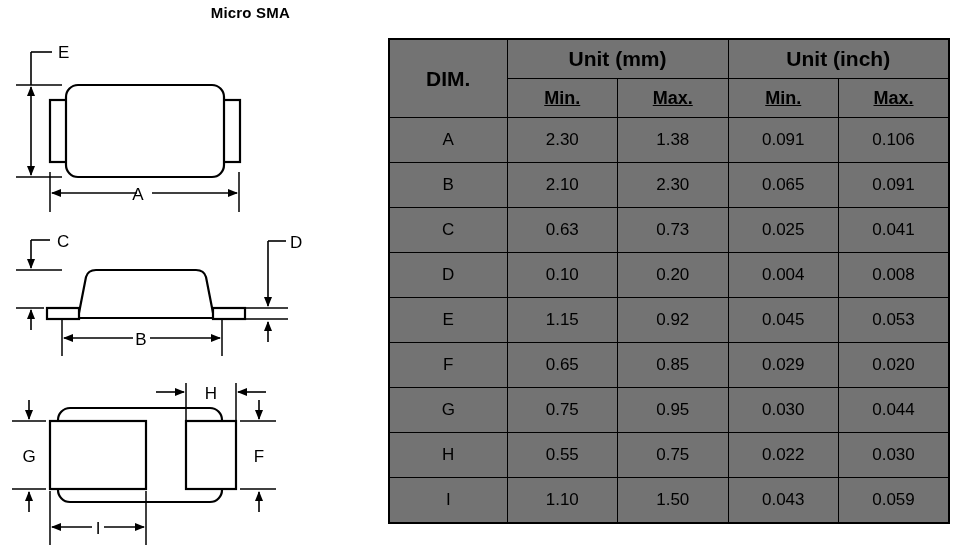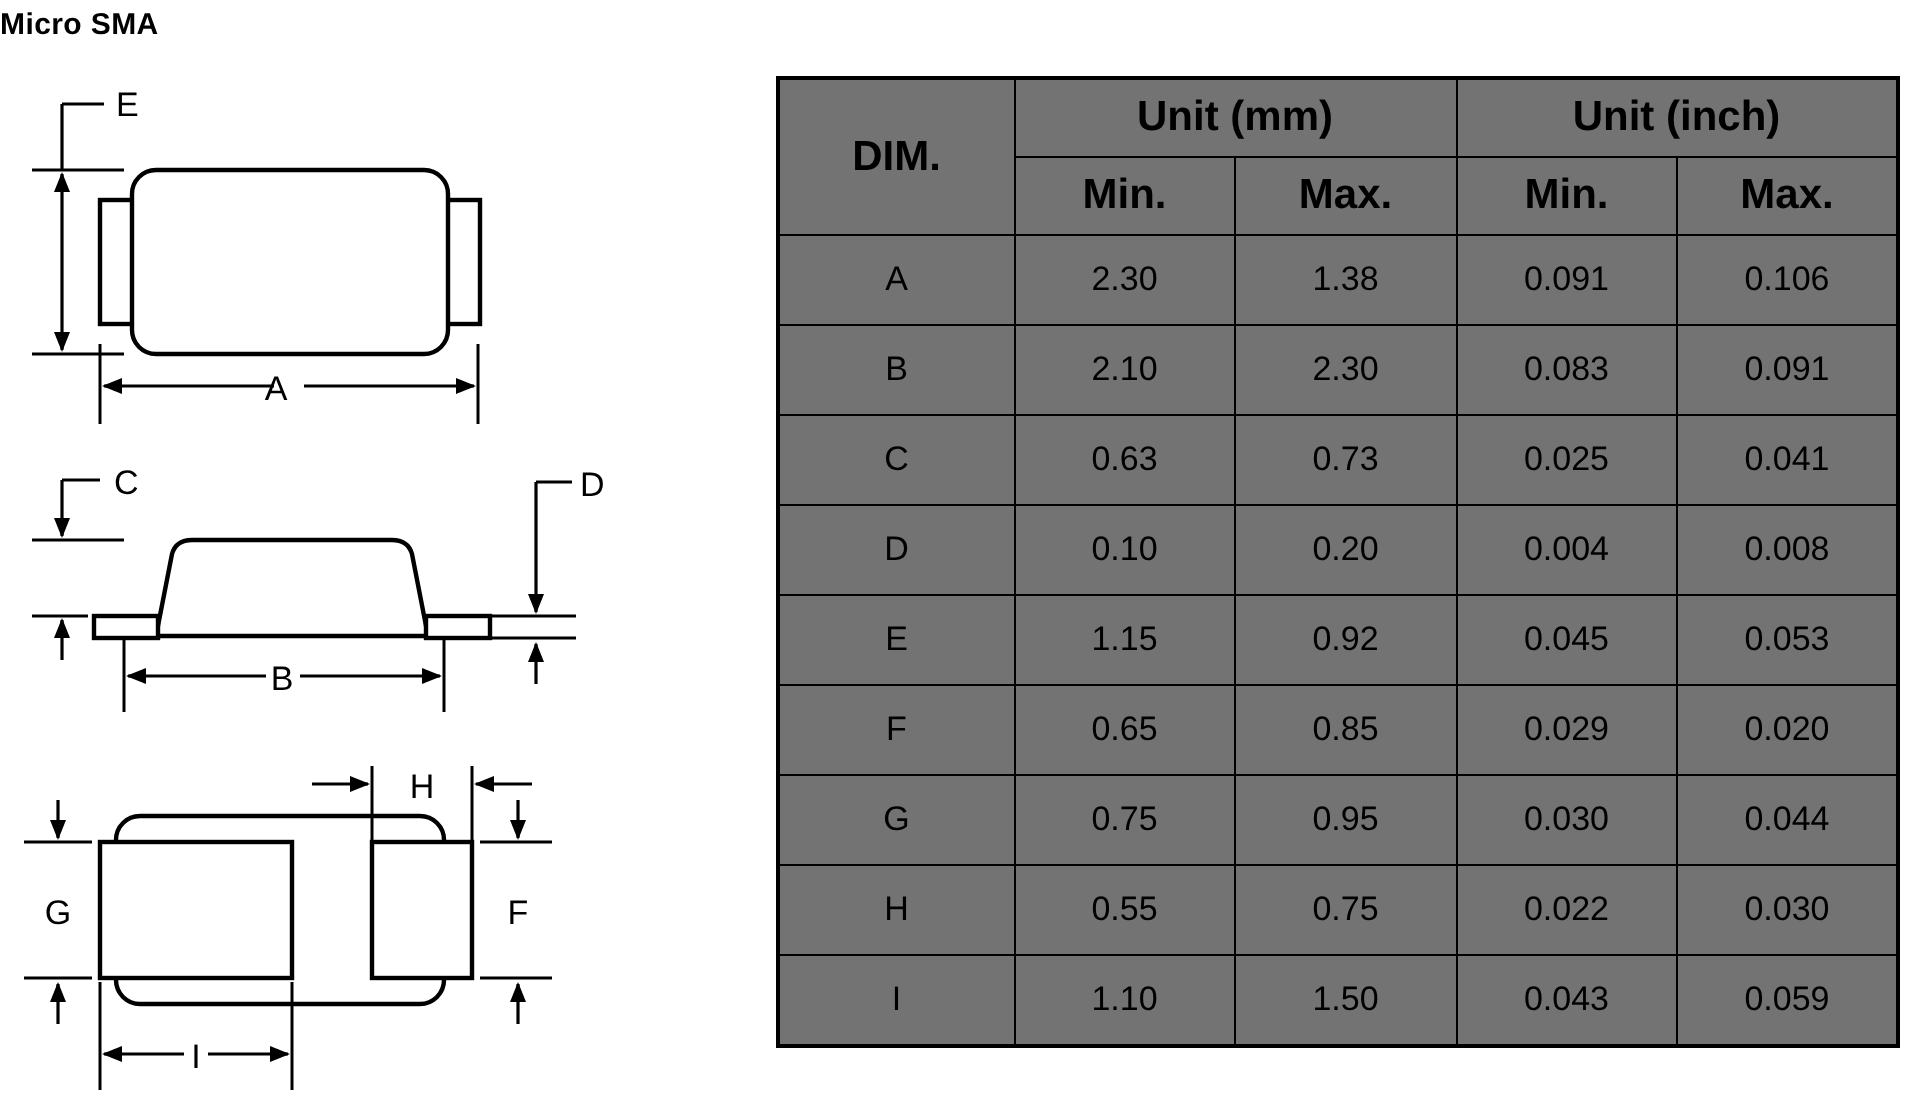--- a/index.html
+++ b/index.html
@@ -2,21 +2,21 @@
 <html><head>
 <meta charset="utf-8">
 <style>
   html,body{margin:0;padding:0;background:#ffffff;}
   body{
     width:964px;height:552px;position:relative;overflow:hidden;
     font-family:"Liberation Sans", sans-serif;color:#000;
   }
   #drawings{position:absolute;left:0;top:0;width:380px;height:552px;}
   #title{
-    position:absolute;left:0;top:4px;width:290px;text-align:left;
+    position:absolute;left:0;top:4px;width:290px;text-align:right;
     font-size:15px;font-weight:bold;letter-spacing:.2px;
   }
   svg{display:block;}
   .body-ln{stroke:#000;fill:#fff;stroke-width:2.2;}
   .pad{stroke:#000;fill:#fff;stroke-width:2.2;}
   .dim{stroke:#000;stroke-width:1.6;fill:none;}
   .wit{stroke:#000;stroke-width:1.5;fill:none;}
   .dl{font-size:17px;font-family:"Liberation Sans", sans-serif;fill:#000;}
 
   
@@ -26,21 +26,21 @@
     border:2.5px solid #000;background:#737373;
   }
   #spec-table col.dimcol{width:118px;}
   #spec-table col.datacol{width:110.5px;}
   #spec-table th,#spec-table td{
     border:1.5px solid #000;text-align:center;vertical-align:middle;padding:0;
   }
   #spec-table th{font-weight:bold;}
   th.dim-head{font-size:21px;}
   th.unit-head{font-size:21px;height:38px;}
-  th.mm-head{font-size:21px;height:38px;}
+  th.mm-head{font-size:18px;height:38px;text-decoration:underline;}
   td{font-size:17px;height:44px;}
   td.dim-cell{font-size:17px;}
   #spec-table tr th:first-child,#spec-table tr td:first-child{border-left:none;}
   #spec-table tr th:last-child,#spec-table tr td:last-child{border-right:none;}
 </style>
 </head>
 <body>
 
 <div id="title">Micro SMA</div>
 
@@ -166,21 +166,21 @@
         <td class="dim-cell">A</td>
         <td>2.30</td>
         <td>1.38</td>
         <td>0.091</td>
         <td>0.106</td>
       </tr>
       <tr>
         <td class="dim-cell">B</td>
         <td>2.10</td>
         <td>2.30</td>
-        <td>0.083</td>
+        <td>0.065</td>
         <td>0.091</td>
       </tr>
       <tr>
         <td class="dim-cell">C</td>
         <td>0.63</td>
         <td>0.73</td>
         <td>0.025</td>
         <td>0.041</td>
       </tr>
       <tr>

